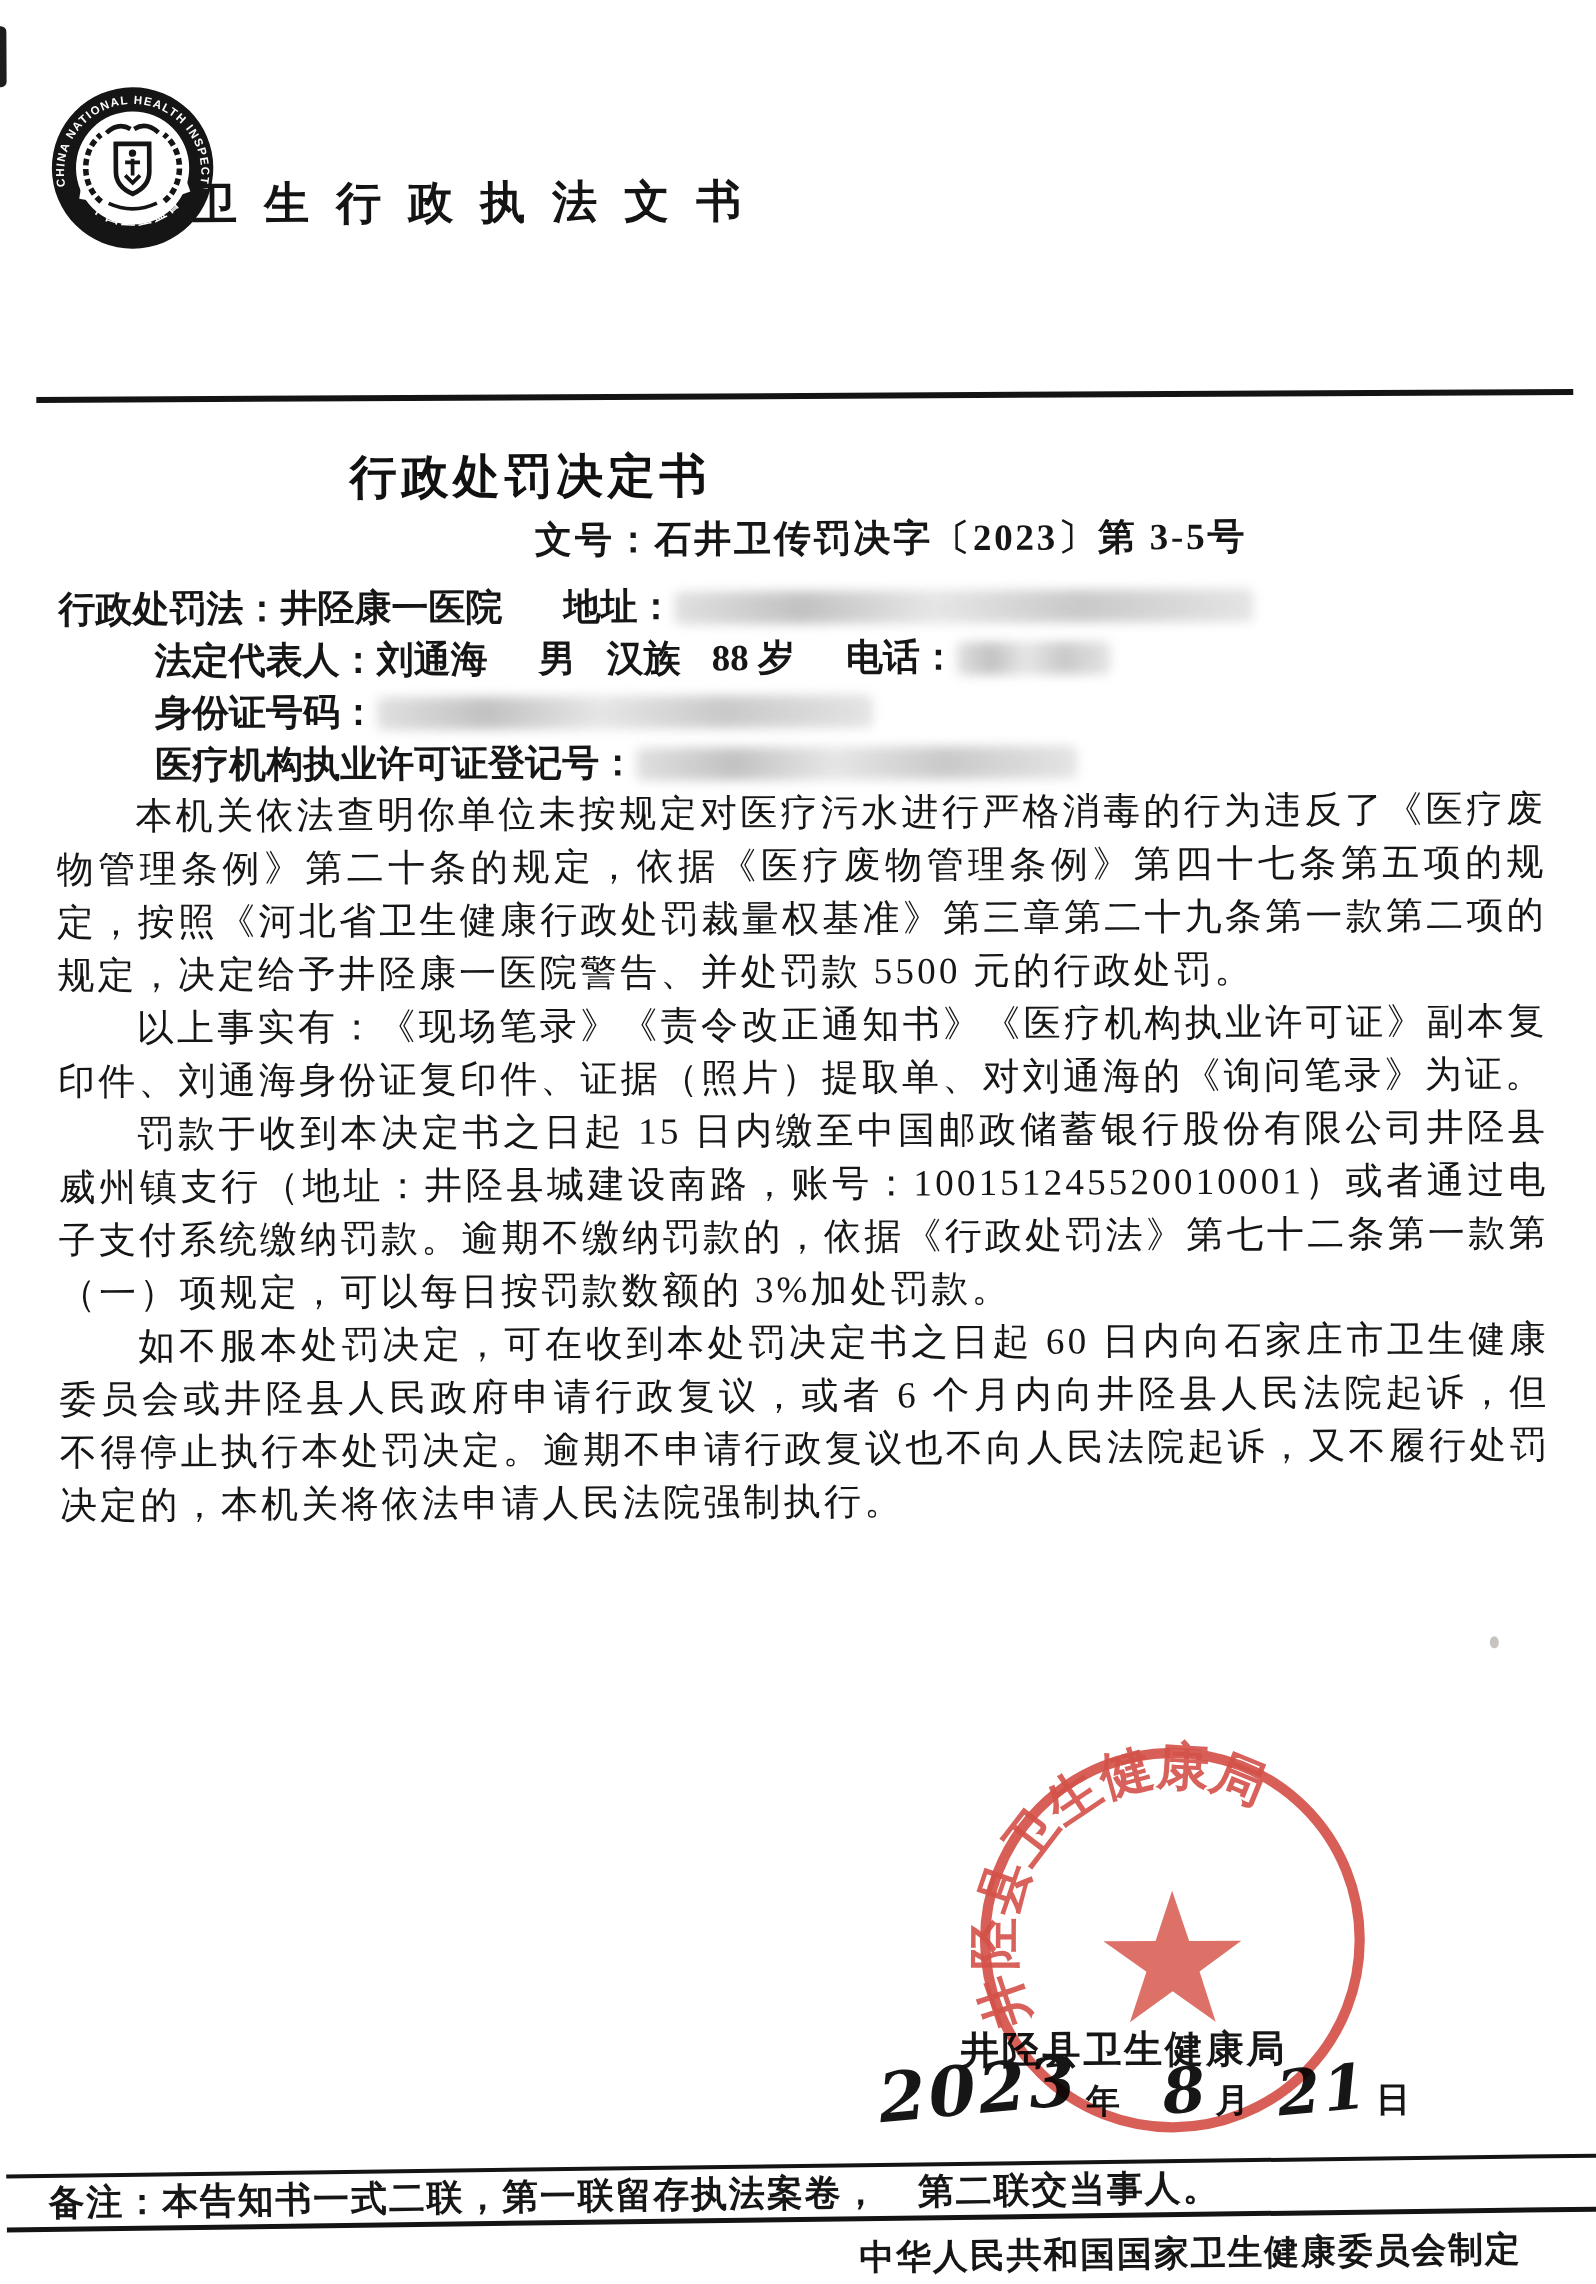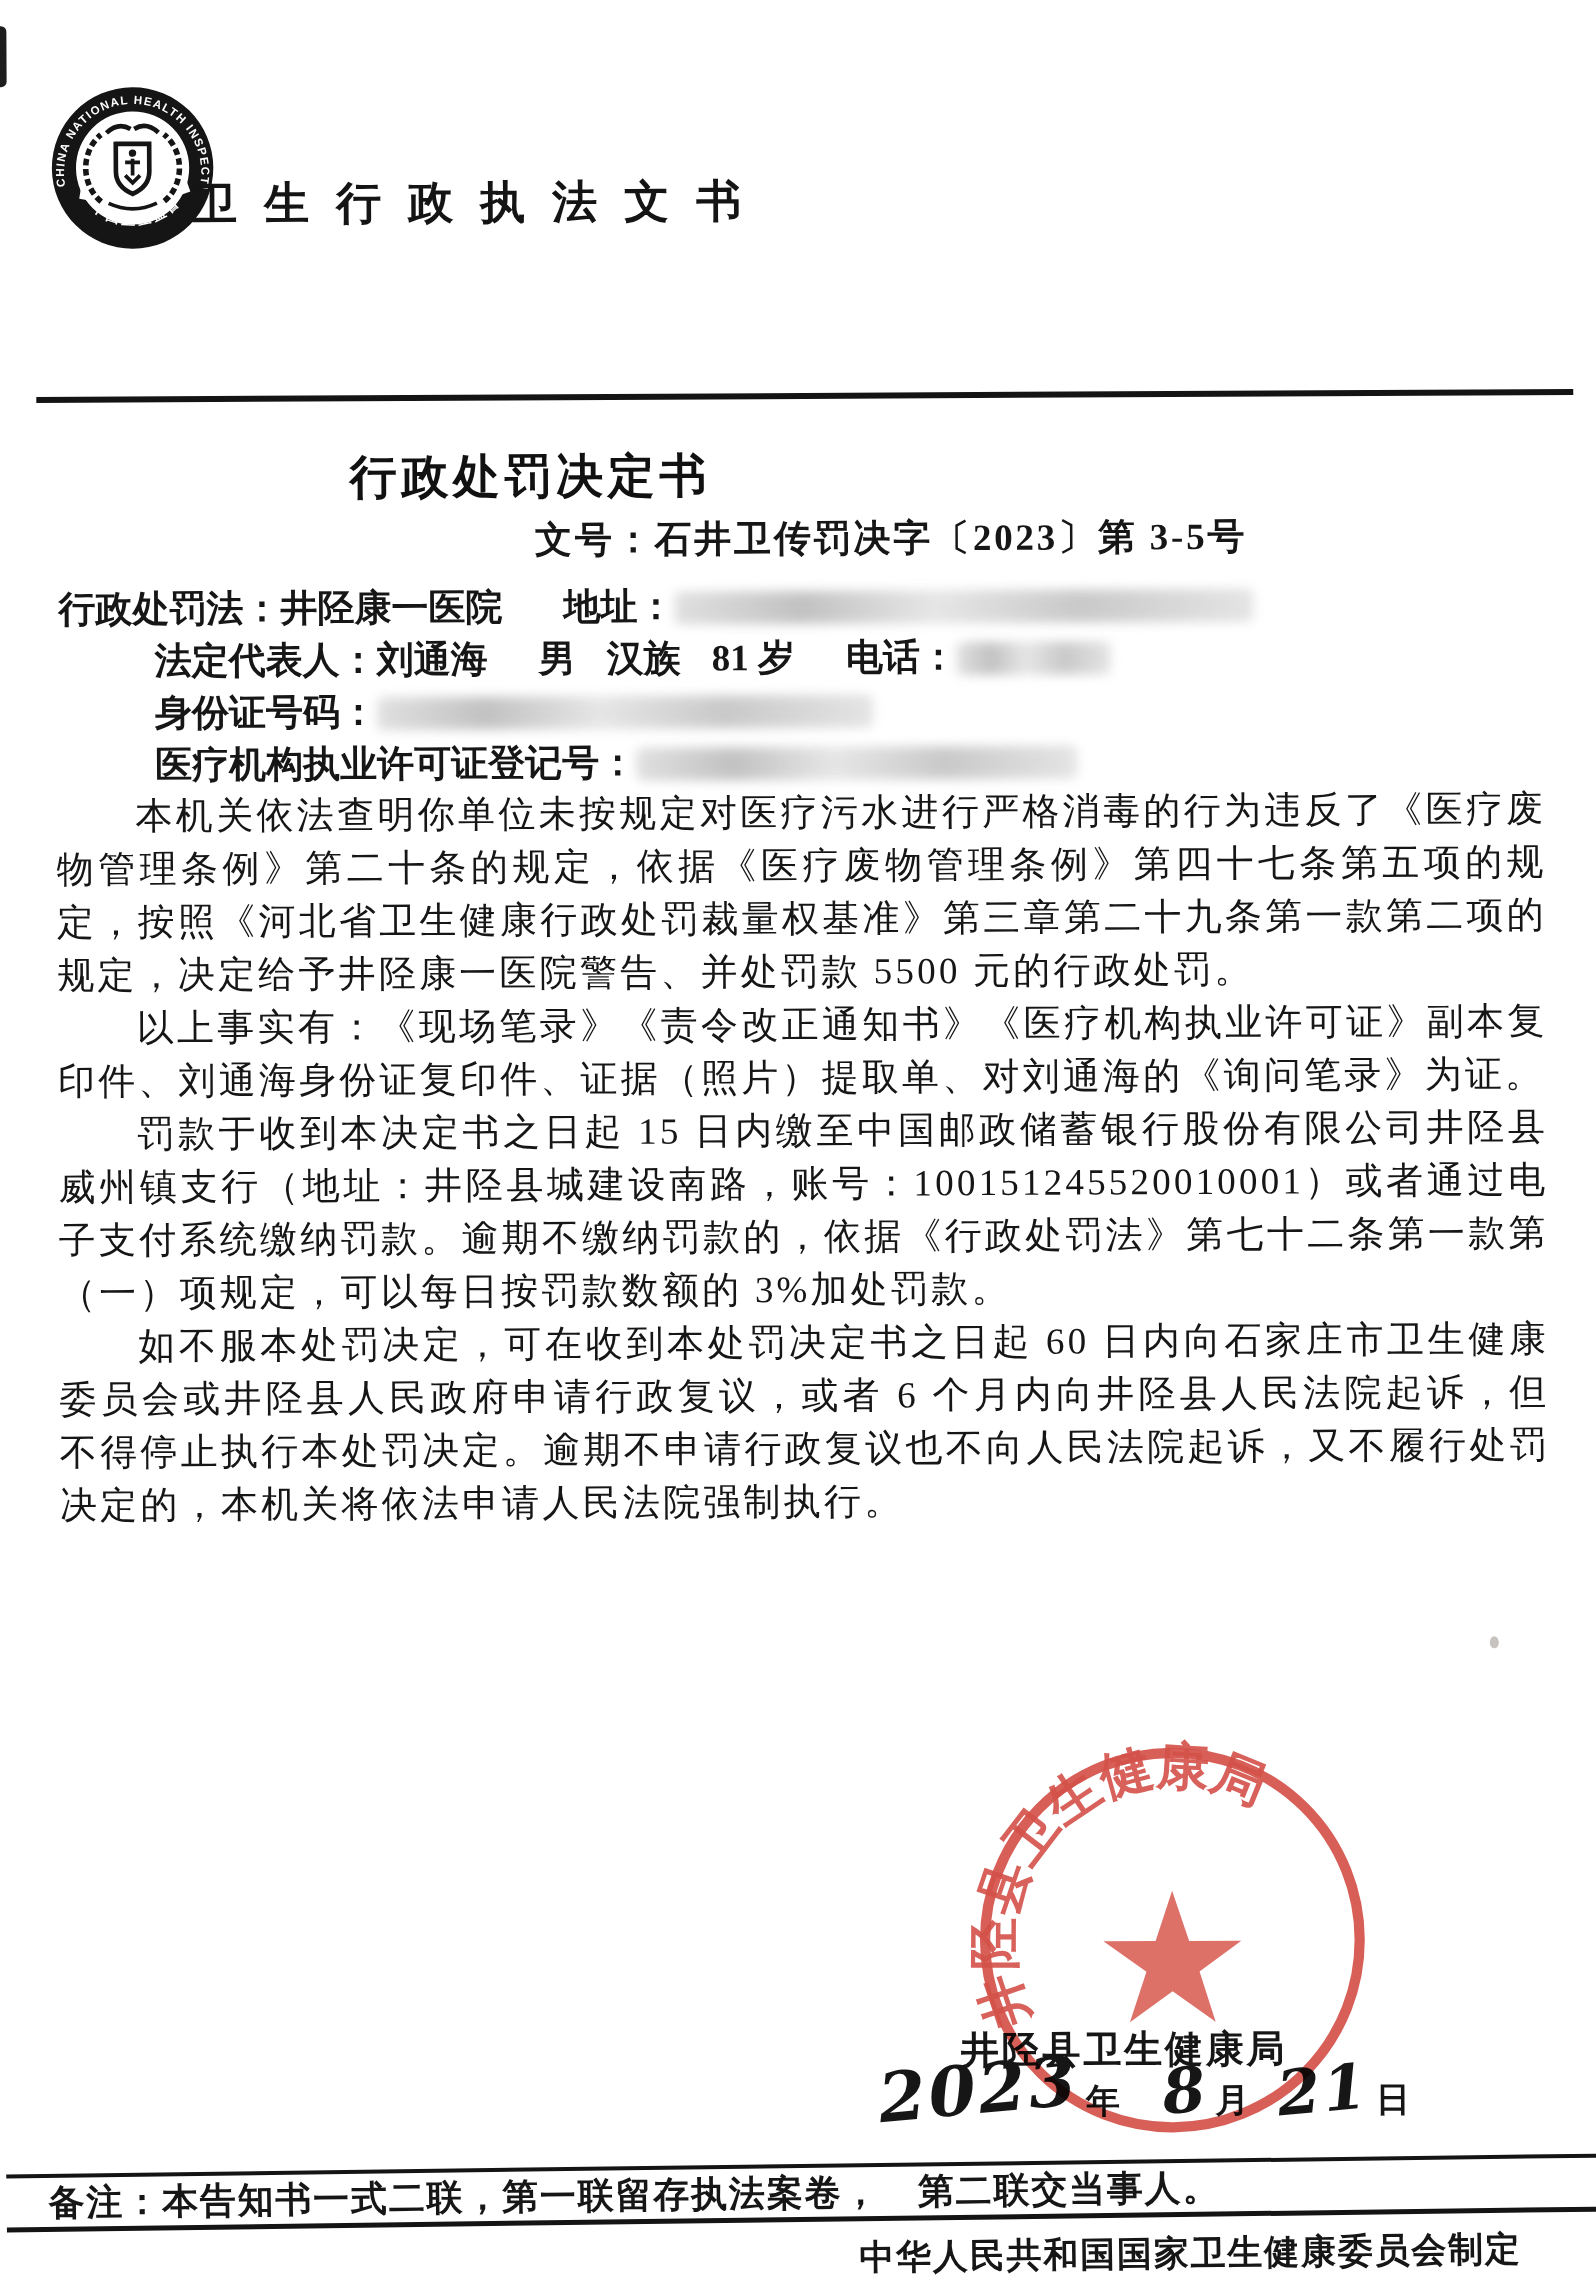--- a/index.html
+++ b/index.html
@@ -99,21 +99,21 @@
 
     <div class="doc-heading">行政处罚决定书</div>
 
     <div class="doc-number"><span>文号：</span><span>石井卫传罚决字〔2023〕第 3-5号</span></div>
 
     <div class="party">
       <div class="party-line">
         <span>行政处罚法：</span><span>井陉康一医院</span><span class="gap-l"></span><span>地址：</span><span class="blur" style="width:579px"></span>
       </div>
       <div class="party-line">
-        <span class="indent"></span><span>法定代表人：</span><span>刘通海</span><span class="gap-m"></span><span>男</span><span class="gap-s"></span><span>汉族</span><span class="gap-s"></span><span>81 岁</span><span class="gap-m"></span><span>电话：</span><span class="blur" style="width:154px"></span>
+        <span class="indent"></span><span>法定代表人：</span><span>刘通海</span><span class="gap-m"></span><span>男</span><span class="gap-s"></span><span>汉族</span><span class="gap-s"></span><span>88 岁</span><span class="gap-m"></span><span>电话：</span><span class="blur" style="width:154px"></span>
       </div>
       <div class="party-line">
         <span class="indent"></span><span>身份证号码：</span><span class="blur" style="width:496px"></span>
       </div>
       <div class="party-line">
         <span class="indent"></span><span>医疗机构执业许可证登记号：</span><span class="blur" style="width:441px"></span>
       </div>
     </div>
 
     <div class="body-text">

